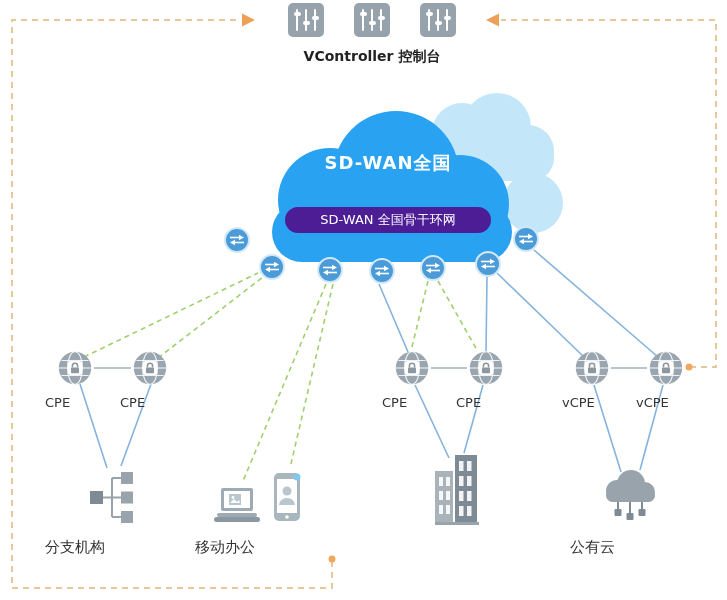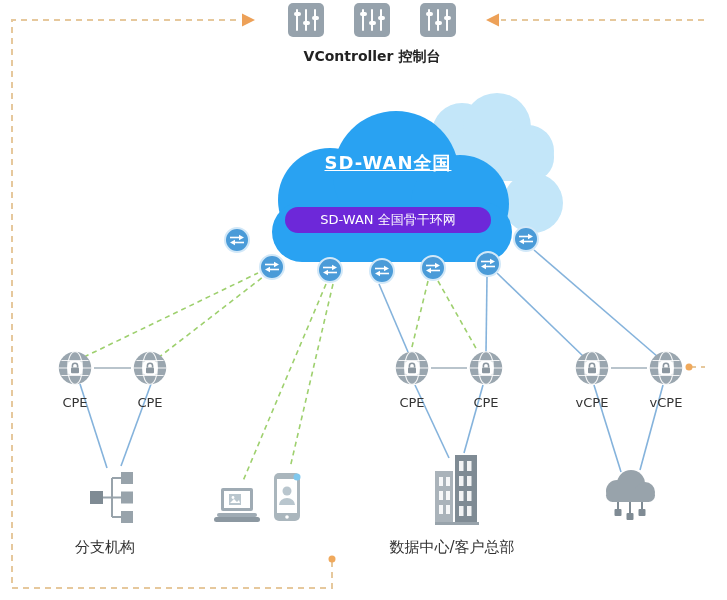--- a/index.html
+++ b/index.html
@@ -1,42 +1,42 @@
 <!DOCTYPE html>
 <html><head>
 <meta charset="utf-8">
 <style>
   html,body{margin:0;padding:0;background:#fff;}
   .canvas{position:relative;width:705px;height:600px;background:#fff;overflow:hidden;
-          font-family:"DejaVu Sans","Liberation Sans",sans-serif;}
+          font-family:"DejaVu Sans","Liberation Sans",sans-serif;padding-left:16px;}
   .wires{position:absolute;left:0;top:0;}
   .abs{position:absolute;}
 
   
   .ctrl-group{position:absolute;left:288px;top:3px;display:flex;gap:30px;}
   .ctrl-box{width:36px;height:34px;background:#96a2ac;border-radius:5px;position:relative;}
   .sl{position:absolute;top:6px;width:2px;height:22px;background:#fff;border-radius:1px;}
   .sl:nth-child(1){left:8px;}  .sl:nth-child(2){left:17px;} .sl:nth-child(3){left:26px;}
   .sl::after{content:"";position:absolute;left:-2.5px;width:7px;height:4px;background:#fff;border-radius:2px;}
   .sl:nth-child(1)::after{top:3px;} .sl:nth-child(2)::after{top:12px;} .sl:nth-child(3)::after{top:7px;}
   .ctrl-label{position:absolute;left:272px;top:48px;width:200px;text-align:center;
               font-size:14px;font-weight:600;color:#222;}
 
   
   .cloud-t{position:absolute;left:278px;width:220px;text-align:center;color:#fff;
-           font-size:18px;font-weight:700;letter-spacing:1px;text-decoration:underline;}
+           font-size:18px;font-weight:700;letter-spacing:1px;}
   .cloud-band{position:absolute;left:285px;top:207px;width:206px;height:26px;line-height:26px;
-              background:#6d28d9;border-radius:13px;text-align:center;color:#fff;font-size:13px;}
+              background:#4c1d95;border-radius:13px;text-align:center;color:#fff;font-size:13px;}
 
   
   .swap{position:absolute;width:26px;height:26px;box-sizing:border-box;border-radius:50%;
         background:#4a9bd8;border:2px solid #d2e8f8;display:flex;align-items:center;justify-content:center;}
 
   
-  .lbl{position:absolute;text-align:center;color:#333;}
+  .lbl{position:absolute;color:#333;}
   .cpe{font-size:13px;}
   .site{font-size:15px;}
 </style>
 </head>
 <body>
 
 <div class="canvas">
 
   <svg width="0" height="0" style="position:absolute">
     <defs>
@@ -260,15 +260,16 @@
       <line x1="44" y1="34" x2="44" y2="41"></line>
     </g>
     <g fill="#7f8b94">
       <rect x="16.5" y="41" width="7" height="7" rx="1"></rect>
       <rect x="28.5" y="45" width="7" height="7" rx="1"></rect>
       <rect x="40.5" y="41" width="7" height="7" rx="1"></rect>
     </g>
   </svg>
 
   <div class="lbl site" style="left:45px;top:538px;width:120px">分支机构</div>
-  <div class="lbl site" style="left:362px;top:538px;width:180px">数据中心/客户总部</div>
+  <div class="lbl site" style="left:195px;top:538px;width:120px">移动办公</div>
+  <div class="lbl site" style="left:570px;top:538px;width:120px">公有云</div>
 
 </div>
 
 </body></html>

